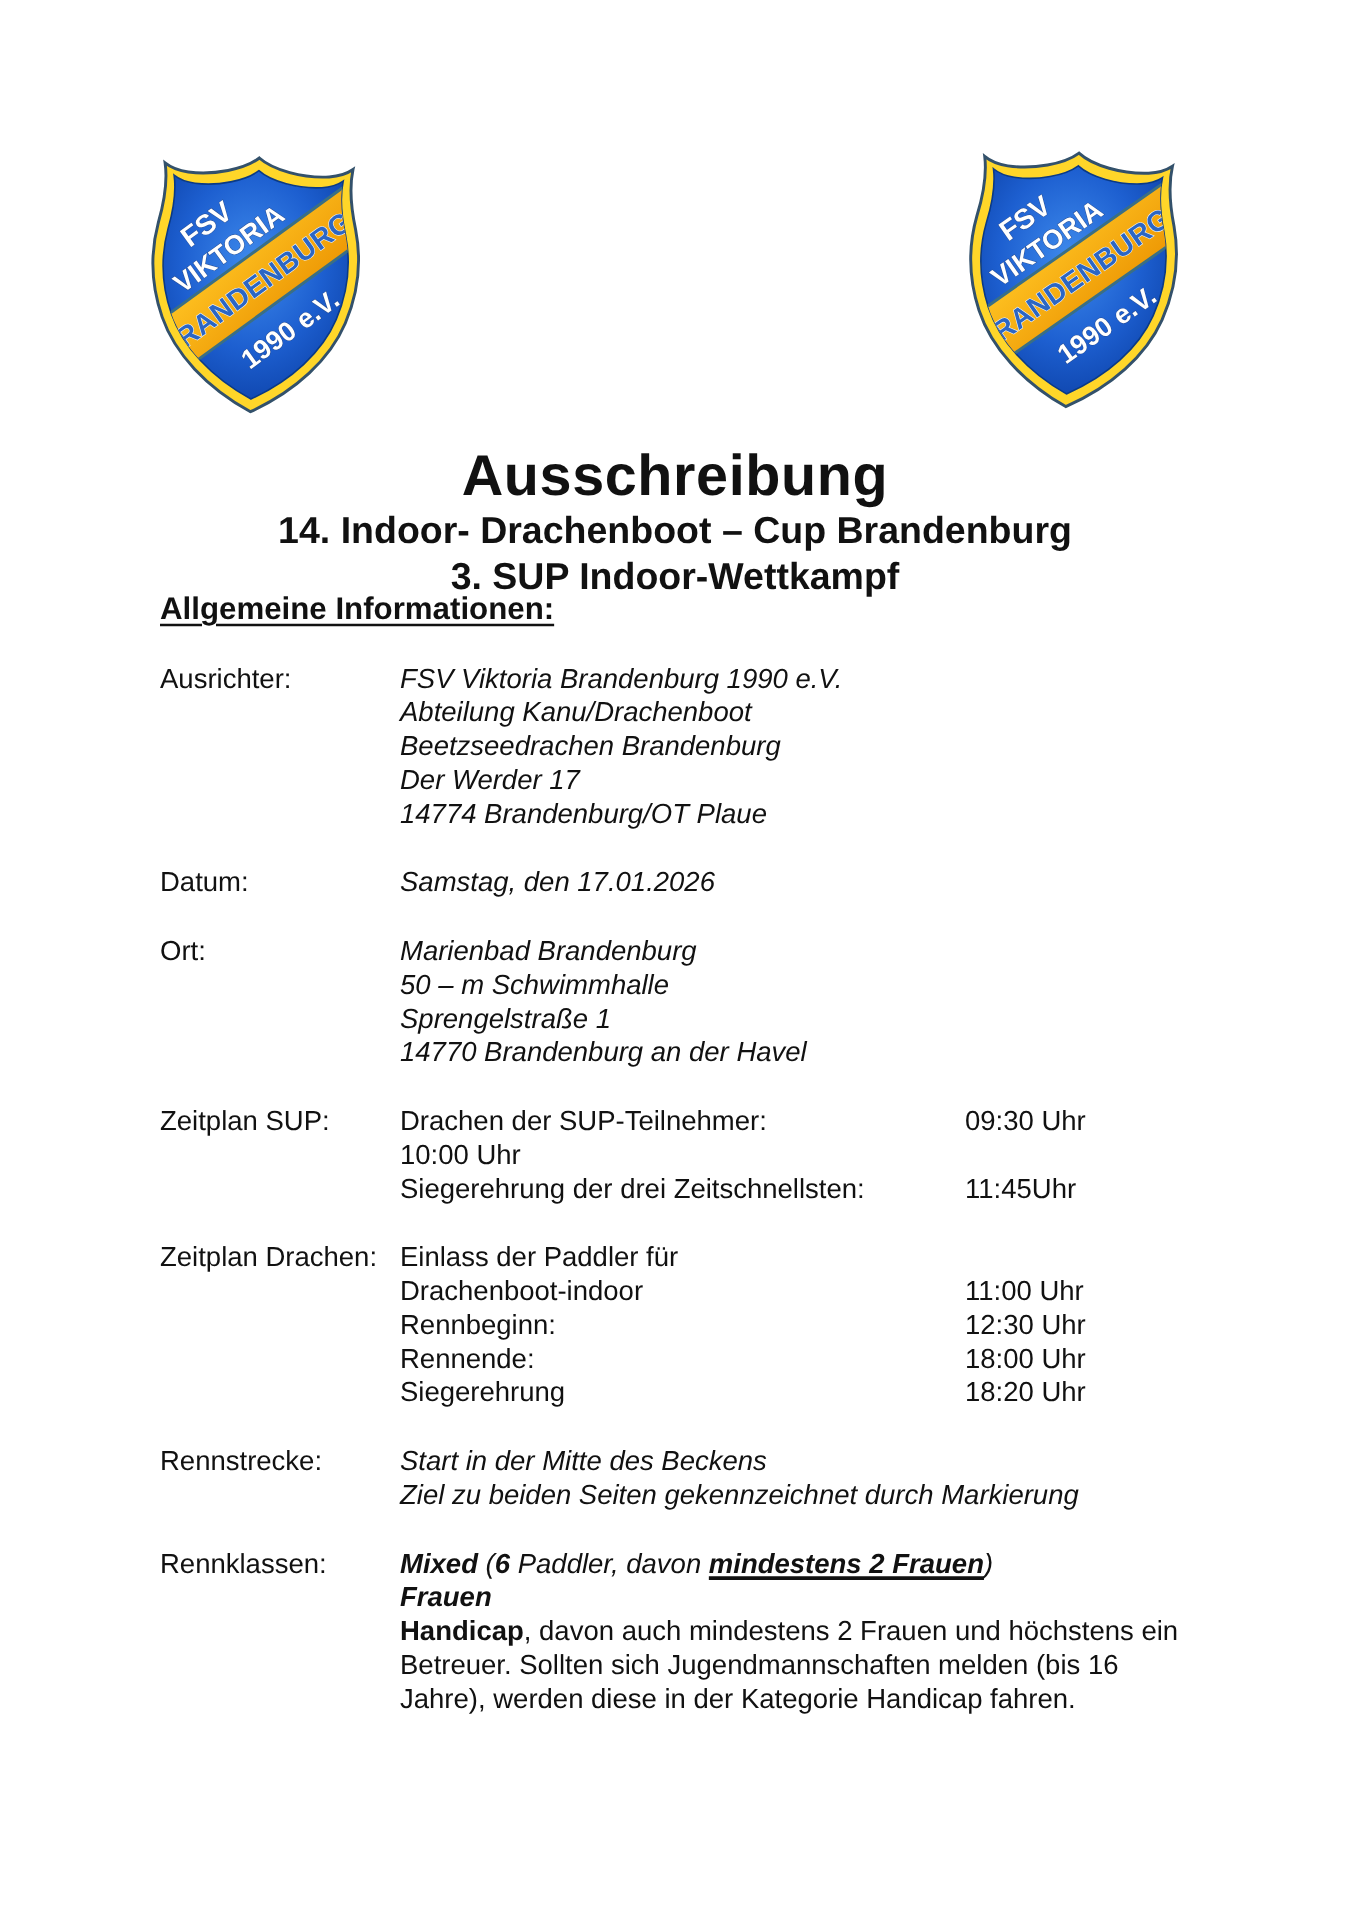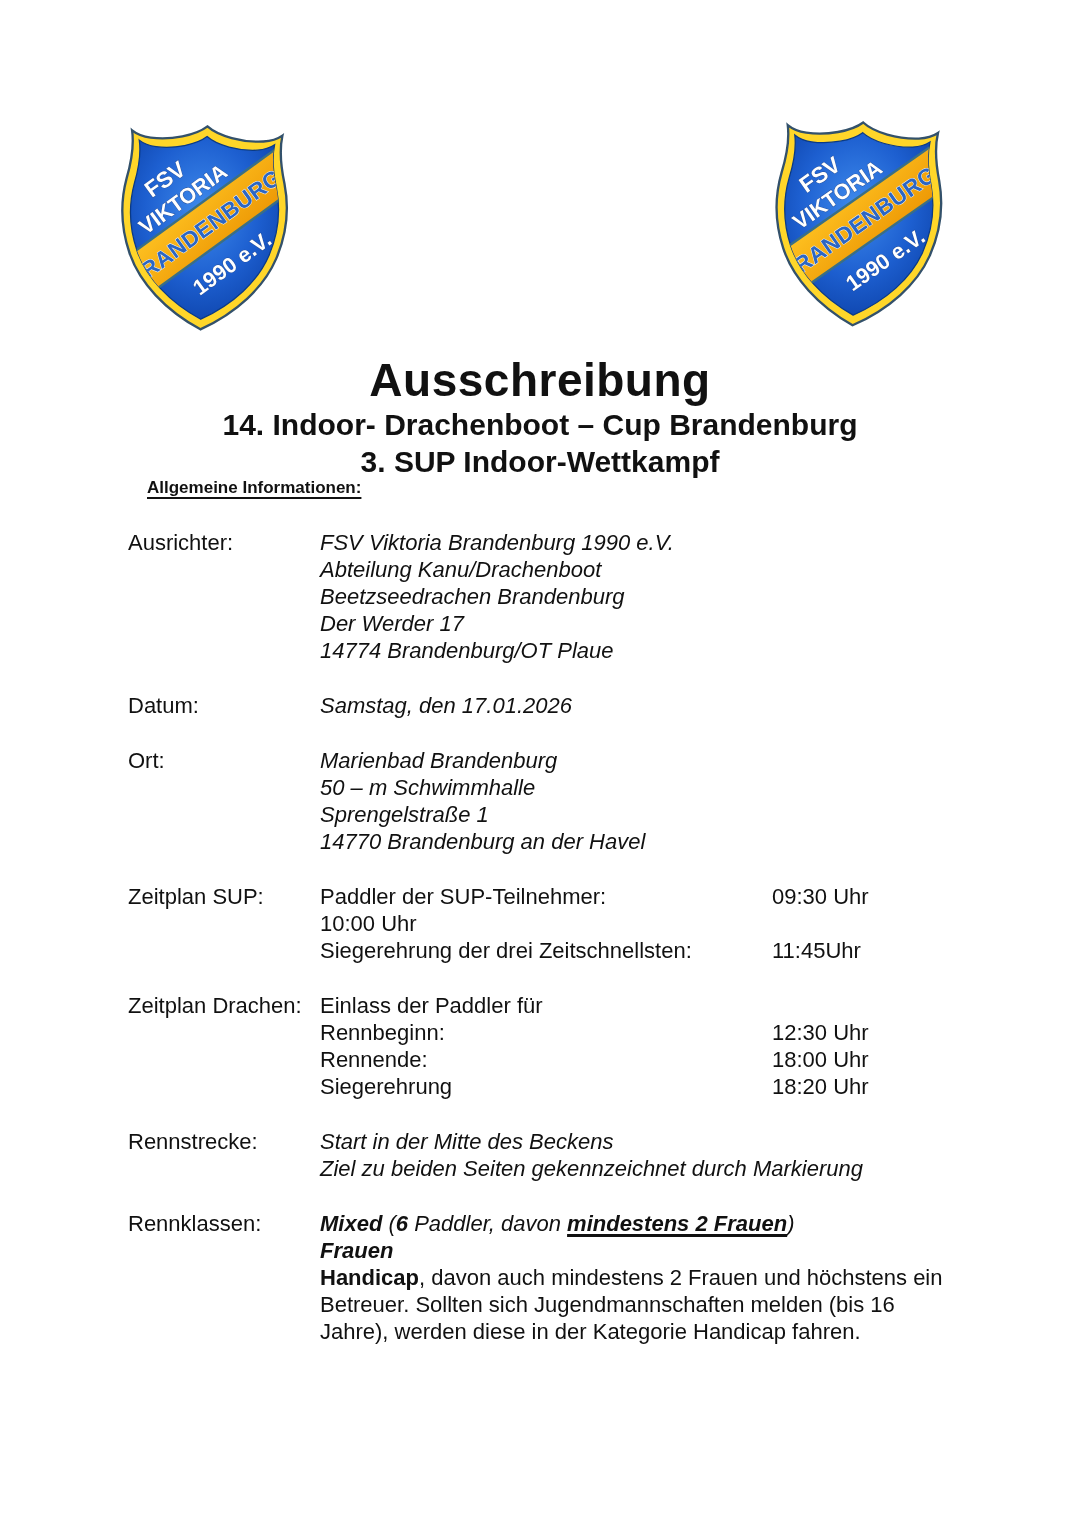--- a/index.html
+++ b/index.html
@@ -14,21 +14,21 @@
   .logo { position:absolute; width:188px; height:224px; }
   .logo-left  { left:110px; top:114px; transform:rotate(2deg); }
   .logo-right { left:764px; top:110px; transform:rotate(3deg); }
   .logo svg { width:100%; height:100%; }
 
   .title-block { position:absolute; top:354px; left:0; width:1080px; text-align:center; }
   .title-main  { font-size:46px; font-weight:bold; line-height:52px; letter-spacing:0.5px; }
   .title-sub   { font-size:30px; font-weight:bold; line-height:37px; }
 
   .content { position:absolute; top:474px; left:128px; width:832px; font-size:22px; line-height:27px; }
-  .heading { font-size:17px; font-weight:bold; text-decoration:underline; text-decoration-thickness:2px; text-underline-offset:4px; margin-bottom:28px;margin-left:19px; }
+  .heading { font-size:25px; font-weight:bold; text-decoration:underline; text-decoration-thickness:2px; text-underline-offset:4px; margin-bottom:28px; }
 
   .section { display:flex; margin-bottom:28px; }
   .sec-label { width:192px; flex:none; white-space:nowrap; }
   .sec-body  { flex:1; min-width:0; }
   .sec-line  { white-space:nowrap;font-style:italic; }
   .italic { font-style:italic; }
 
   .sched-row  { display:flex; }
   .sched-item { width:452px; flex:none; white-space:nowrap; }
   .sched-time { white-space:nowrap; }
@@ -127,39 +127,43 @@
       <div class="sec-line">50 – m Schwimmhalle</div>
       <div class="sec-line">Sprengelstraße 1</div>
       <div class="sec-line">14770 Brandenburg an der Havel</div>
     </div>
   </div>
 
   <div class="section">
     <div class="sec-label">Zeitplan SUP:</div>
     <div class="sec-body">
       <div class="sched-row">
-        <span class="sched-item">Paddler der SUP-Teilnehmer:</span>
+        <span class="sched-item">Drachen der SUP-Teilnehmer:</span>
         <span class="sched-time">09:30 Uhr</span>
       </div>
       <div class="sched-row">
         <span class="sched-time">10:00 Uhr</span>
       </div>
       <div class="sched-row">
         <span class="sched-item">Siegerehrung der drei Zeitschnellsten:</span>
         <span class="sched-time">11:45Uhr</span>
       </div>
     </div>
   </div>
 
   <div class="section">
     <div class="sec-label">Zeitplan Drachen:</div>
     <div class="sec-body">
       <div class="sched-row">
         <span class="sched-item">Einlass der Paddler für</span>
         <span class="sched-time"></span>
+      </div>
+      <div class="sched-row">
+        <span class="sched-item">Drachenboot-indoor</span>
+        <span class="sched-time">11:00 Uhr</span>
       </div>
       <div class="sched-row">
         <span class="sched-item">Rennbeginn:</span>
         <span class="sched-time">12:30 Uhr</span>
       </div>
       <div class="sched-row">
         <span class="sched-item">Rennende:</span>
         <span class="sched-time">18:00 Uhr</span>
       </div>
       <div class="sched-row">

